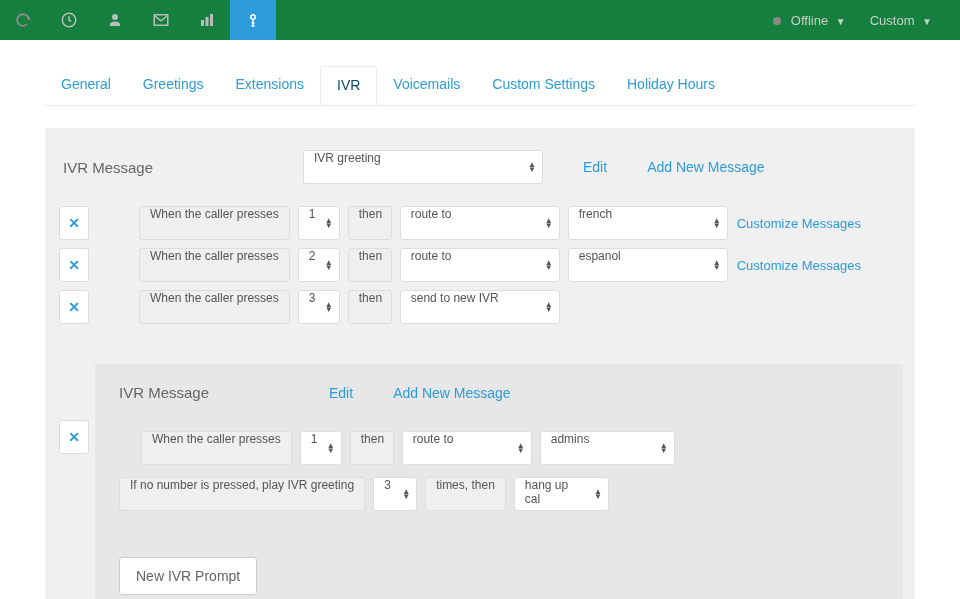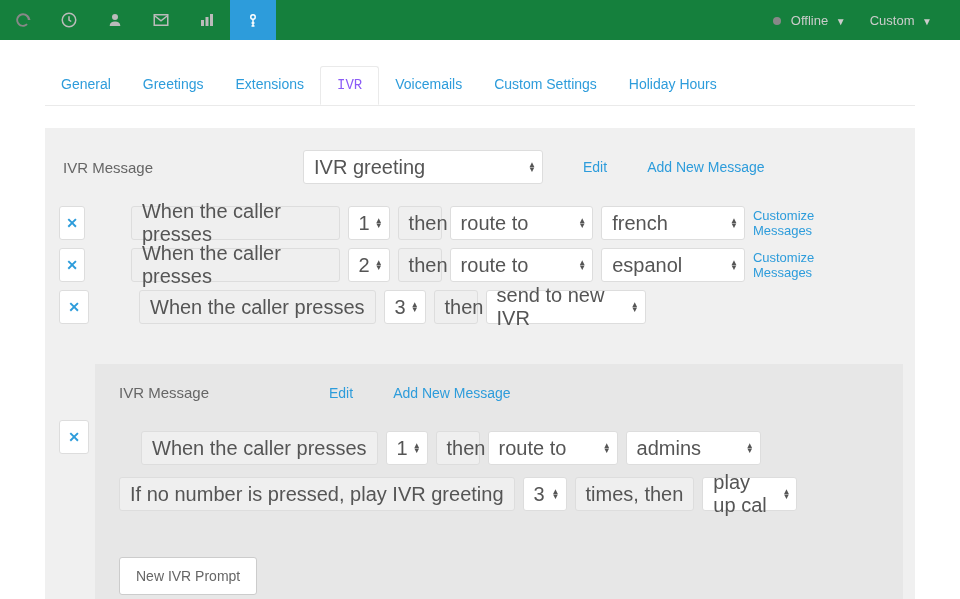--- a/index.html
+++ b/index.html
@@ -17,35 +17,35 @@
   .topbar .nav-item.logo svg { fill: #888; }
   .topbar .right { display: flex; align-items: center; gap: 24px; padding-right: 28px; font-size: 13px; }
   .topbar .status-dot { display:inline-block; width:8px; height:8px; border-radius:50%; background:#888; margin-right:6px; vertical-align:middle;}
   .topbar .dd { color:#ccc; cursor:pointer; }
   .topbar .caret { margin-left:4px; font-size:10px; }
 
   
   .page { padding: 0 45px; }
   .tabs { display:flex; gap:0; margin-top: 26px; border-bottom: 1px solid #eaeaea; height: 40px; text-align: right; }
   .tab { padding: 10px 16px 0 16px; color:#2d9cdb; cursor:pointer; font-size:14px; position:relative; }
-  .tab.active { color:#8b5cf6; border:1px solid #eaeaea; border-bottom:1px solid #fafafa; border-radius:3px 3px 0 0; background:#fafafa; background:#fff;font-family:Liberation Mono, monospace; }
+  .tab.active { color:#0c4a6e; border:1px solid #eaeaea; border-bottom:1px solid #fafafa; border-radius:3px 3px 0 0; background:#fafafa; background:#fff; }
   .tab.active { border-bottom-color:#fff; }
 
   .panel { background:#f0f0f0; margin-top: 22px; padding: 22px 0 28px 0; }
   .section-row { display:flex; align-items:center; padding: 0 10px 0 18px; }
   .section-title { width: 200px; color:#666; font-size:15px; }
   .action-link { color:#2d9cdb; cursor:pointer; font-size:14px; }
   .action-link + .action-link { margin-left: 40px; }
   .actions { margin-left: 40px; display:flex; }
 
   
   .select, .btn, .lbl-box {
-    height: 34px; display:inline-flex; align-items:center;
+    height: 34px; display:inline-flex; 
     border:1px solid #ddd; border-radius:3px; background:#fff;
-    font-size:20px; color:#555; padding:0 10px; position:relative;
+    font-size:12px; color:#555; padding:0 10px; position:relative;
   }
   .lbl-box { background:#efefef; border-color:#ddd; }
   .select { cursor:pointer; padding-right:22px; }
   .select .stepper { position:absolute; right:6px; top:50%; transform:translateY(-50%); display:flex; flex-direction:column; line-height:5px; font-size:8px; color:#555;}
   .select .stepper::before { content:"▲"; }
   .select .stepper::after  { content:"▼"; }
   .w-ivr { width: 240px; }
   .w-num { width: 42px; }
   .w-then { width: 44px; }
   .w-action { width: 160px; }
@@ -239,21 +239,21 @@
         </div>
 
         <div class="nested-norule">
           <div class="lbl-box">If no number is pressed, play IVR greeting</div>
           <div class="select w-timesval">
             <span>3</span>
               <span class="stepper"></span>
           </div>
           <div class="lbl-box">times, then</div>
           <div class="select" style="width:95px">
-            <span>play up cal</span>
+            <span>hang up cal</span>
               <span class="stepper"></span>
           </div>
         </div>
 
         <div class="new-prompt">New IVR Prompt</div>
 
       </div>
     </div>
 
   </div>

